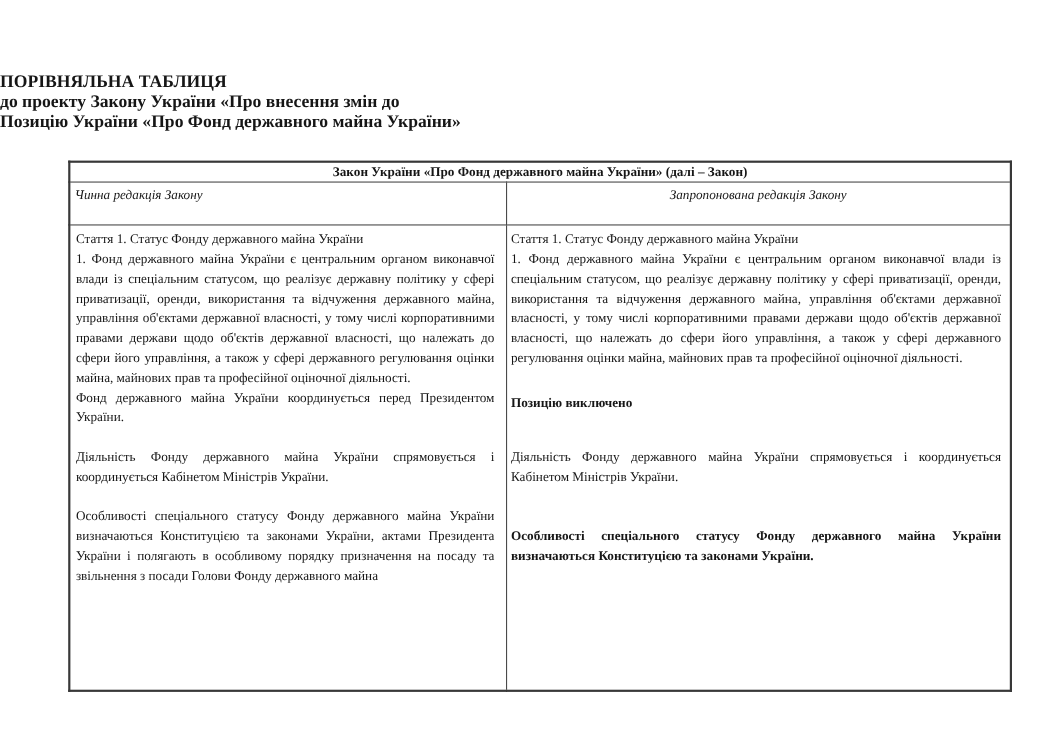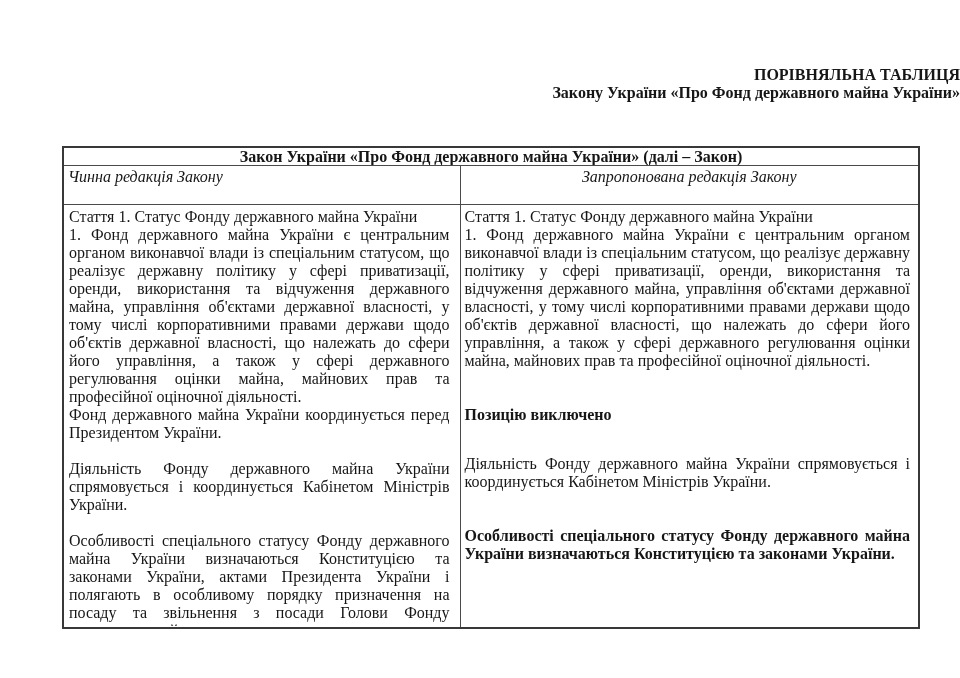--- a/index.html
+++ b/index.html
@@ -14,21 +14,21 @@
     background: #ffffff;
     overflow: hidden;
     font-family: "Liberation Serif", serif;
     color: #161616;
   }
   .doc-title {
     position: absolute;
     top: 66px;
     left: 0;
     width: 100%;
-    text-align: right;
+    text-align: left;
     font-weight: bold;
     font-size: 16px;
     line-height: 18px;
   }
   table.cmp {
     position: absolute;
     left: 62px;
     top: 146px;
     width: 856px;
     border-collapse: collapse;
@@ -36,21 +36,21 @@
   }
   table.cmp, table.cmp td {
     border: 1px solid #4a4a4a;
   }
   table.cmp {
     border: 2px solid #383838;
   }
   td {
     vertical-align: top;
     padding: 0;
-    font-size: 16px;
+    font-size: 12px;
   }
   td.caption-cell {
     height: 17px;
     text-align: center;
     font-weight: bold;
     line-height: 17px;
     overflow: hidden;
   }
   td.colhead {
     height: 36px;
@@ -67,33 +67,34 @@
     line-height: 18px;
   }
   .cellbody.left-col  { padding: 3px 10px 0 5px; }
   .cellbody.right-col { padding: 3px 8px 0 4px; }
   .cellbody p {
     margin: 0;
     text-align: justify;
     line-height: 18px;
   }
   p.gap-1 { margin-top: 18px; }
-  p.gap-excluded { margin-top: 36px; }
+  p.gap-excluded { margin-top: 23px; }
   p.gap-activity-r { margin-top: 31px; }
   p.gap-special-r { margin-top: 36px; }
   p.bold { font-weight: bold; }
 </style>
 </head>
 <body>
 
 <div class="page">
 
   <div class="doc-title">
     <div>ПОРІВНЯЛЬНА ТАБЛИЦЯ</div>
-    <div>Закону України «Про Фонд державного майна України»</div>
+    <div>до проекту Закону України «Про внесення змін до</div>
+    <div>Позицію України «Про Фонд державного майна України»</div>
   </div>
 
   <table class="cmp">
     <colgroup>
       <col style="width:397px">
       <col style="width:459px">
     </colgroup>
     <tbody>
       <tr>
         <td class="caption-cell" colspan="2">Закон України «Про Фонд державного майна України» (далі – Закон)</td>

